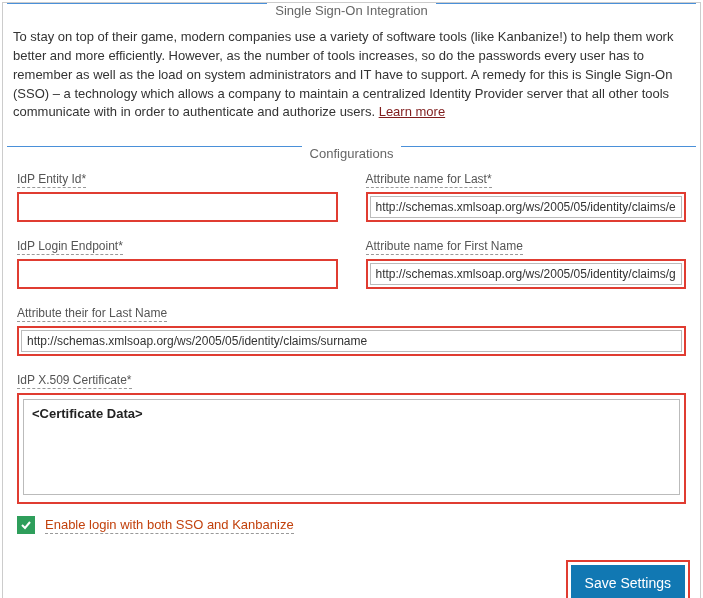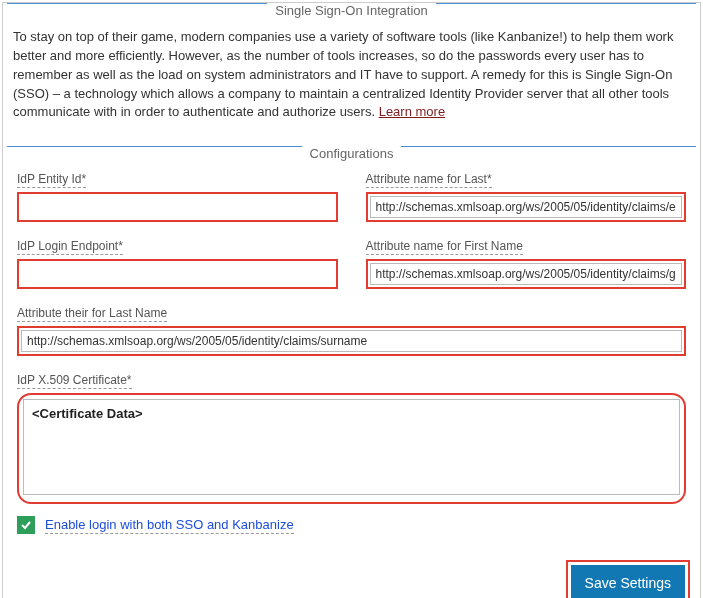--- a/index.html
+++ b/index.html
@@ -61,21 +61,21 @@
     color: #555;
     font-size: 12px;
     margin-bottom: 4px;
     border-bottom: 1px dashed #999;
     padding-bottom: 1px;
   }
   .hl-box {
     border: 2px solid #e03c31;
     padding: 2px;
   }
-  .hl-box.pad4 { padding: 4px; border-radius: 14px; }
+  .hl-box.pad4 { padding: 4px; }
   input.text-input {
     width: 100%;
     height: 22px;
     border: 1px solid #bbb;
     padding: 2px 5px;
     font-size: 12px;
     font-family: Arial, Helvetica, sans-serif;
     color: #333;
   }
   textarea.text-area {
@@ -99,21 +99,21 @@
     height: 18px;
     background: #2e9e5b;
     display: inline-flex;
     align-items: center;
     justify-content: center;
     margin-right: 10px;
     flex-shrink: 0;
   }
   .chk svg { display: block; }
   .chk-label {
-    color: #1d4ed8;
+    color: #c2410c;
     border-bottom: 1px dashed #999;
     padding-bottom: 1px;
     cursor: pointer;
   }
   .footer {
     display: flex;
     justify-content: flex-end;
     padding: 2px 10px 6px 10px;
   }
   .save-btn {

